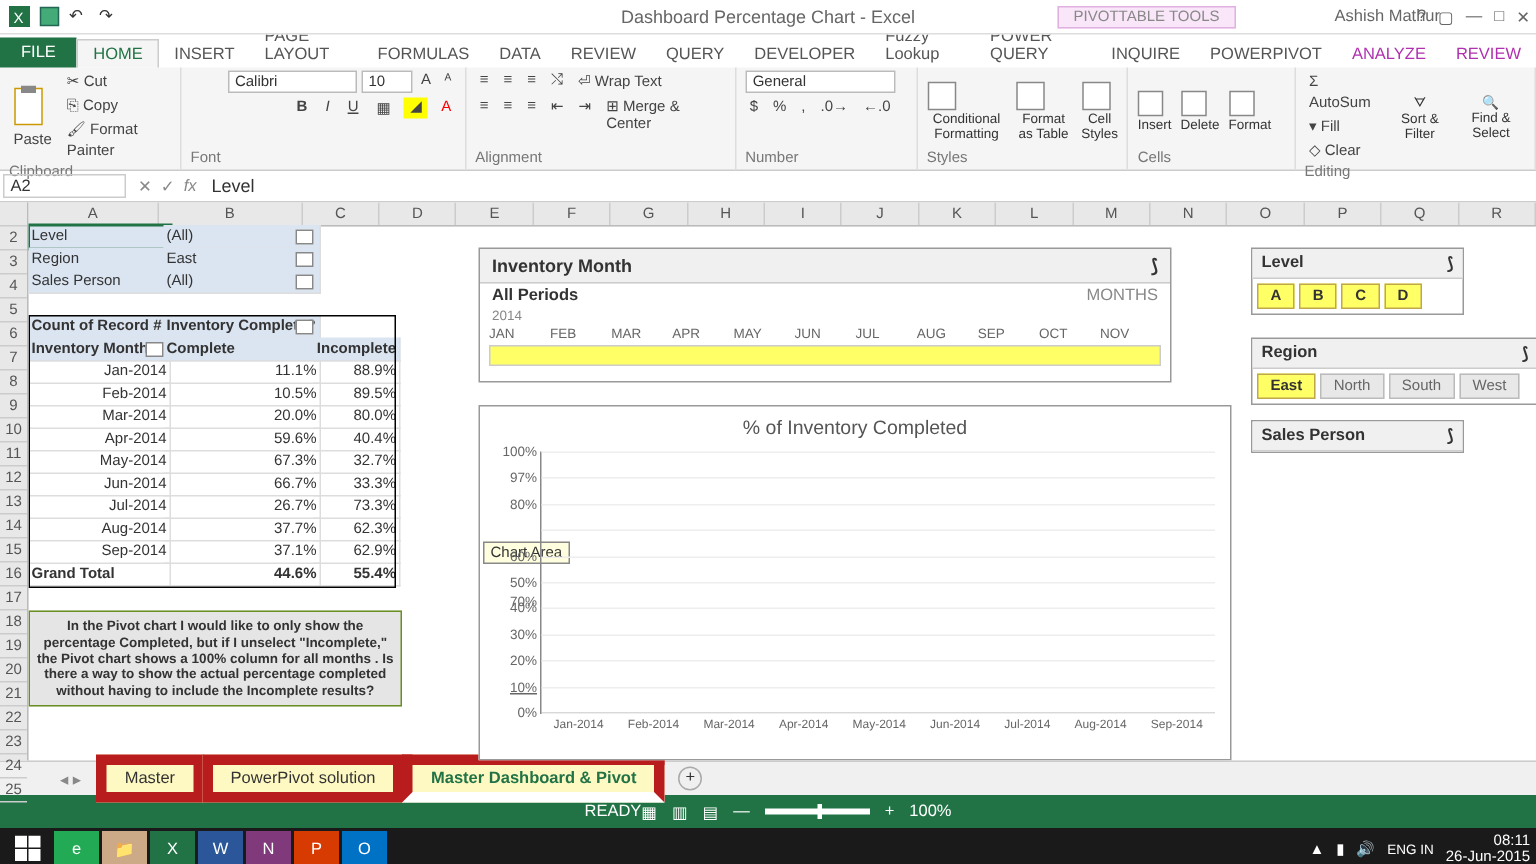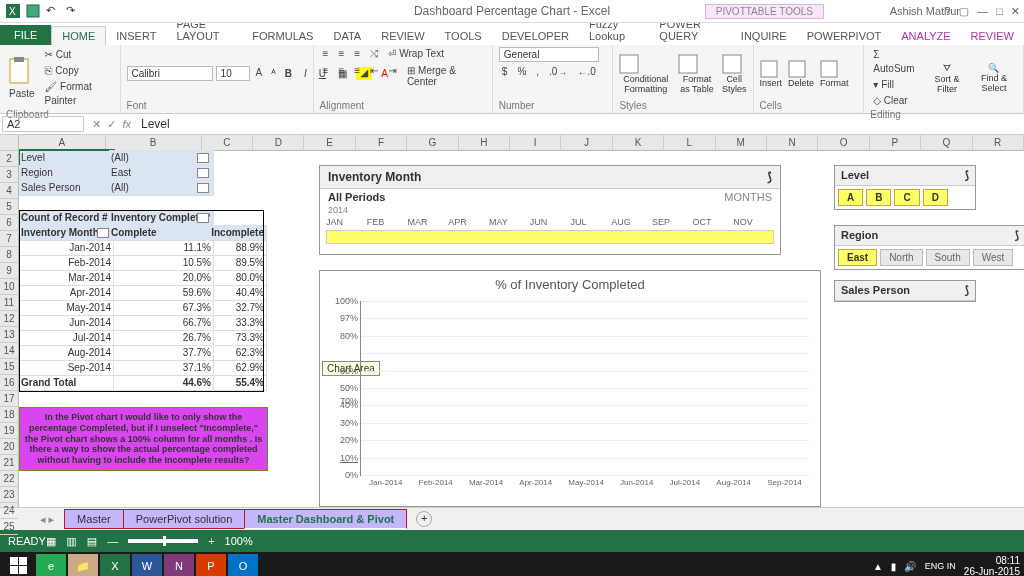--- a/index.html
+++ b/index.html
@@ -30,21 +30,21 @@
 .row-hdrs div{height:15px;border-bottom:1px solid #ccc;line-height:15px;color:#555}
 .cols{flex:1;position:relative;overflow:hidden}
 .col-hdrs{height:15px;background:#e8e8e8;border-bottom:1px solid #bbb;display:flex;font-size:10px;color:#555}
 .col-hdrs div{border-right:1px solid #ccc;text-align:center;line-height:15px}
 .grid{position:absolute;top:15px;left:0;right:0;bottom:0}
 .cell{position:absolute;border-right:1px solid #ddd;border-bottom:1px solid #ddd;padding:0 2px;font-size:10px;line-height:15px;height:15px;overflow:hidden;white-space:nowrap}
 .sel-cell{outline:2px solid #217346;outline-offset:-1px}
 .filt{background:#dbe5f1}
 .bold{font-weight:bold}
 .right{text-align:right}
-.note{background:#d946ef;border:1px solid #6b8e23;padding:4px;font-size:9px;text-align:center;color:#333;font-weight:bold;line-height:1.2}
+.note{background:#e5e5e5;border:1px solid #6b8e23;padding:4px;font-size:9px;text-align:center;color:#333;font-weight:bold;line-height:1.2}
 .timeline{position:absolute;border:1px solid #999;background:#fff}
 .timeline .hdr{background:#f0f0f0;padding:4px 8px;font-weight:bold;font-size:12px;border-bottom:1px solid #ccc;display:flex;justify-content:space-between}
 .timeline .sub{padding:2px 8px;font-size:11px;color:#333;font-weight:bold;display:flex;justify-content:space-between}
 .timeline .months{display:flex;padding:2px 6px;font-size:9px;color:#666}
 .timeline .months span{flex:1;}
 .timeline .bar{height:12px;background:#ffff66;margin:1px 6px;border:1px solid #ccc}
 .chart{position:absolute;border:1px solid #999;background:#fff}
 .chart .title{text-align:center;font-size:13px;color:#555;padding:6px}
 .plot{position:absolute;left:40px;right:10px;top:30px;bottom:30px;border-left:1px solid #888;border-bottom:1px solid #888}
 .ytick{position:absolute;right:100%;font-size:9px;color:#666;padding-right:3px;transform:translateY(-50%)}
@@ -54,23 +54,23 @@
 .bar1{width:14px;background:#4472c4}
 .bar2{width:14px;background:#d4bd7a}
 .xlab{position:absolute;top:100%;left:0;right:0;display:flex;justify-content:space-around;font-size:8px;color:#666;padding-top:3px}
 .slicer{position:absolute;border:1px solid #999;background:#fff}
 .slicer .hdr{background:#f0f0f0;padding:3px 6px;font-weight:bold;font-size:11px;border-bottom:1px solid #ccc;display:flex;justify-content:space-between}
 .slicer .items{padding:3px;display:flex;flex-wrap:wrap;gap:3px}
 .sitem{border:1px solid #bfa84a;padding:2px 8px;font-size:10px;background:#ffff66;font-weight:bold}
 .sitem.off{background:#e8e8e8;border-color:#bbb;font-weight:normal;color:#666}
 .sitem.wide{flex:1 0 100%}
 .sheet-tabs{height:22px;background:#f0f0f0;border-top:1px solid #ccc;display:flex;align-items:center;font-size:11px;padding-left:40px}
-.stab{padding:3px 12px;border:1px solid #b91c1c;background:#c4b5fd;margin-right:-1px}
+.stab{padding:3px 12px;border:7px solid #b91c1c;background:#fef9c3;margin-right:-1px}
 .stab.active{color:#217346;font-weight:bold;border-bottom-color:#fff}
-.status{height:22px;background:#217346;color:#fff;display:flex;align-items:center;justify-content:flex-start;padding:0 8px;font-size:11px}
+.status{height:22px;background:#217346;color:#fff;display:flex;align-items:center;justify-content:center;padding:0 8px;font-size:11px}
 .taskbar{height:28px;background:#1a1a1a;display:flex;align-items:center;padding:0 4px;gap:2px}
 .tb-btn{width:30px;height:24px;display:flex;align-items:center;justify-content:center;color:#fff}
 .tb-right{margin-left:auto;color:#fff;font-size:10px;display:flex;align-items:center;gap:8px}
 .drop{width:10px;height:8px;border:1px solid #888;background:#fff;display:inline-block}
 svg{display:block}
 .ca-tip{position:absolute;background:#ffffe0;border:1px solid #888;padding:1px 4px;font-size:10px}
 </style>
 </head>
 <body>
 
@@ -103,21 +103,21 @@
 </div>
 
 <div class="ribbon-tabs">
   <div class="tab file">FILE</div>
   <div class="tab active">HOME</div>
   <div class="tab">INSERT</div>
   <div class="tab">PAGE LAYOUT</div>
   <div class="tab">FORMULAS</div>
   <div class="tab">DATA</div>
   <div class="tab">REVIEW</div>
-  <div class="tab">TOOLS</div>
+  <div class="tab">QUERY</div>
   <div class="tab">DEVELOPER</div>
   <div class="tab">Fuzzy Lookup</div>
   <div class="tab">POWER QUERY</div>
   <div class="tab">INQUIRE</div>
   <div class="tab">POWERPIVOT</div>
   <div class="tab ctx">ANALYZE</div>
   <div class="tab ctx">REVIEW</div>
 </div>
 
 <div class="ribbon">
@@ -132,21 +132,21 @@
       </div>
       <div style="font-size:10px;line-height:1.4">
         <div class="btn">✂ <span>Cut</span></div>
         <div class="btn">⎘ <span>Copy</span></div>
         <div class="btn">🖌 <span>Format Painter</span></div>
       </div>
     </div>
     <div class="lbl">Clipboard</div>
   </div>
   <div class="grp" style="width:180px">
-    <div class="body" style="flex-direction:row;align-items:center;gap:3px">
+    <div class="body" style="flex-direction:column;align-items:flex-end;gap:3px">
       <div style="display:flex;gap:3px">
         <span class="sel" style="width:76px">Calibri</span>
         <span class="sel" style="width:24px">10</span>
         <span class="btn">A</span>
         <span class="btn">ᴬ</span>
       </div>
       <div style="display:flex;gap:6px">
         <b class="btn">B</b>
         <i class="btn">I</i>
         <u class="btn">U</u>

